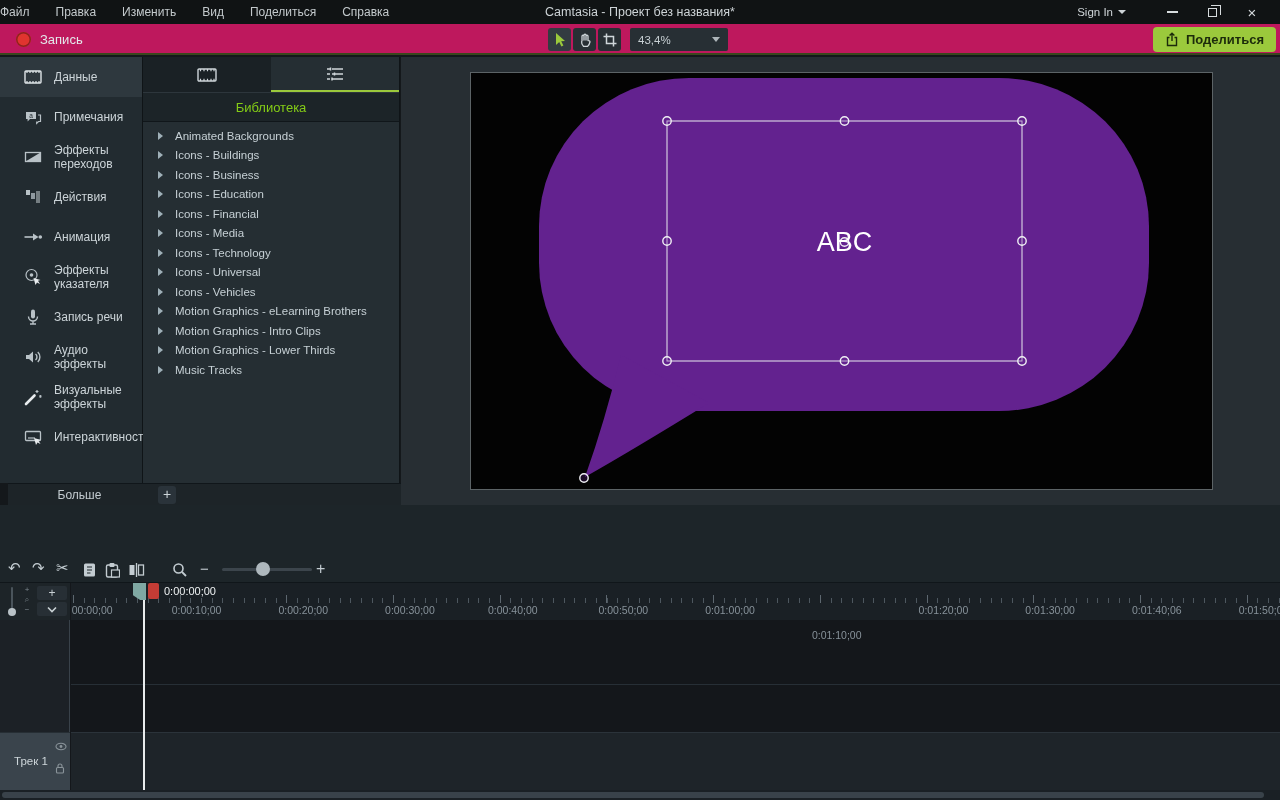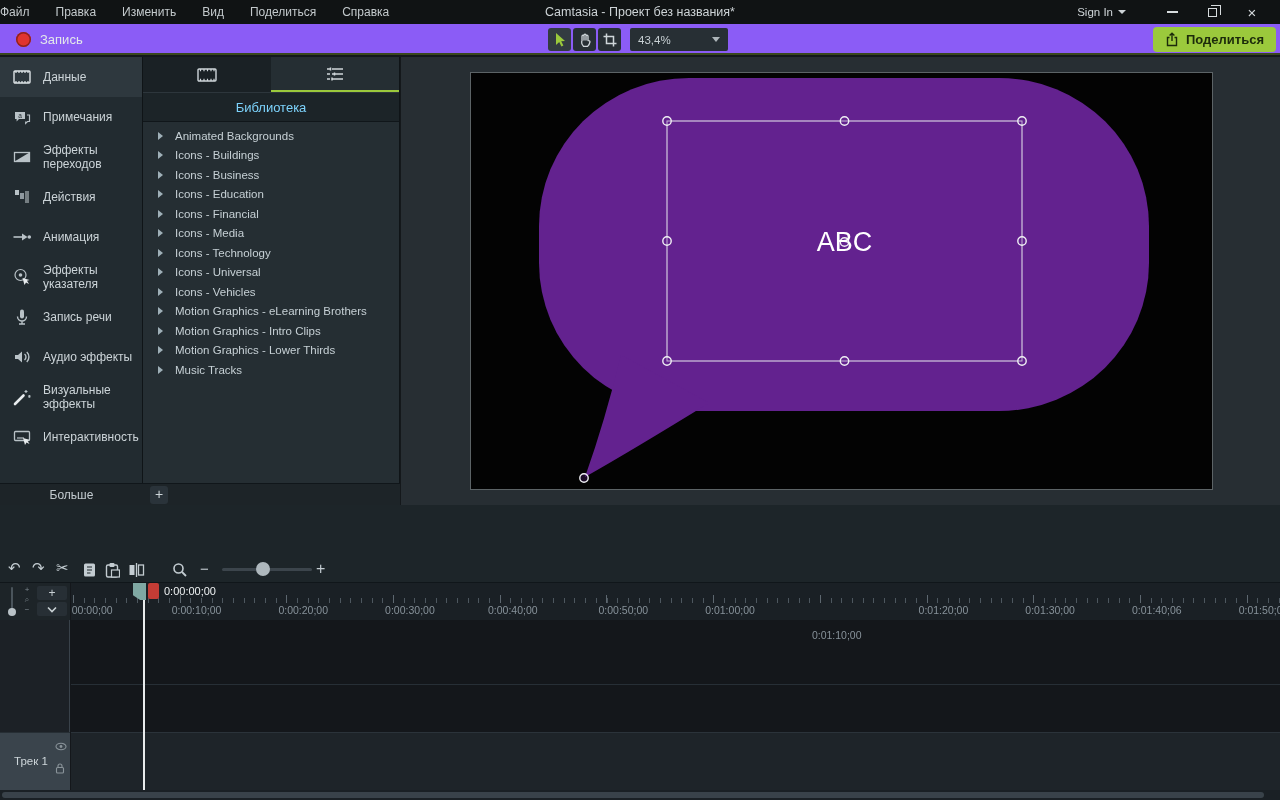--- a/index.html
+++ b/index.html
@@ -17,49 +17,49 @@
   .menubar .title { position:absolute; left:0; right:0; text-align:center; font-size:12.5px; color:#cdd3d6; pointer-events:none; }
   .menubar .right { position:absolute; right:8px; top:0; height:24px; display:flex; align-items:center; gap:0; }
   .signin { display:flex; align-items:center; gap:5px; font-size:11.5px; margin-right:26px; color:#ced4d7; }
   .caret-down { width:0; height:0; border-left:4px solid transparent; border-right:4px solid transparent; border-top:4px solid #ced4d7; }
   .winbtn { width:40px; height:24px; display:flex; align-items:center; justify-content:center; color:#d7dcde; }
   .winbtn .bar { width:11px; height:1.5px; background:#d7dcde; }
   .winbtn .restore { width:9px; height:9px; border:1.2px solid #d7dcde; position:relative; }
   .winbtn .restore:before { content:""; position:absolute; left:2px; top:-4px; width:9px; height:9px; border:1.2px solid #d7dcde; border-left:none; border-bottom:none; }
   .winbtn.close-btn { font-size:15px; }
   
-  .toolbar { position:absolute; left:0; top:24px; width:1280px; height:31px; background:#8b5cf6; border-bottom:2px solid #39471d; }
+  .toolbar { position:absolute; left:0; top:24px; width:1280px; height:31px; background:#be185d; border-bottom:2px solid #39471d; }
   .record { position:absolute; left:8px; top:3px; height:25px; display:flex; align-items:center; gap:9px; padding:0 8px; border-radius:3px; }
   .record-dot { width:15px; height:15px; border-radius:50%; background:#e0342f; box-shadow:inset 0 0 0 1.5px #8e221e; }
   .record-label { font-size:13px; color:#e3e8ea; }
   .tools { position:absolute; left:548px; top:4px; display:flex; gap:2px; }
   .toolbtn { width:23px; height:23px; border-radius:3px; background:#272f34; display:flex; align-items:center; justify-content:center; }
   .toolbtn.selected { background:#333b41; }
   .zoom-select { position:absolute; left:630px; top:4px; width:98px; height:23px; background:#272f34; border-radius:2px;
     display:flex; align-items:center; font-size:11.5px; color:#c8d0d4; padding:0 8px; }
   .zoom-select .val { flex:1; }
   .zoom-select .arrow { width:0; height:0; border-left:4.5px solid transparent; border-right:4.5px solid transparent; border-top:5px solid #aeb6ba; }
   .share-btn { position:absolute; right:4px; top:3px; height:25px; padding:0 12px; background:#9bc93c; border-radius:4px;
     display:flex; align-items:center; gap:7px; color:#1c2b0b; font-size:13px; font-weight:bold; }
   
   .sidebar { position:absolute; left:0; top:57px; width:143px; height:426px; background:#222b30; border-right:1px solid #0f1417; }
-  .side-item { height:40px; display:flex; align-items:center; gap:11px; padding-left:12px; font-size:12px; color:#ccd4d8; }
+  .side-item { height:40px; display:flex; align-items:center; gap:11px; padding-left:23px; font-size:12px; color:#ccd4d8; }
   .side-item.active { background:#2e383e; }
   .side-item svg { flex:none; }
-  .morebar { position:absolute; left:0; top:483px; width:400px; height:22px; background:#1d2428; border-top:1px solid #10161a; }
+  .morebar { position:absolute; left:8px; top:483px; width:400px; height:22px; background:#1d2428; border-top:1px solid #10161a; }
   .more-label { position:absolute; left:0; width:143px; text-align:center; top:4px; font-size:12px; color:#c3cbd0; }
   .addmore-btn { position:absolute; left:150px; top:2px; width:18px; height:18px; background:#2a333a; border-radius:3px;
     color:#ced6da; font-size:14px; line-height:16px; text-align:center; }
   
   .library { position:absolute; left:143px; top:57px; width:257px; height:426px; background:#252e33; border-right:1px solid #0f1417; }
   .lib-tabs { display:flex; height:35px; }
   .lib-tab { flex:1; display:flex; align-items:center; justify-content:center; background:#1a2125; }
   .lib-tab.active { background:#252e33; border-bottom:2px solid #9bc93c; }
   .lib-header { height:30px; background:#1c2428; border-top:1px solid #2d363c; border-bottom:1px solid #10161a;
-    display:flex; align-items:center; justify-content:center; font-size:13px; color:#7dd3fc; }
+    display:flex; align-items:center; justify-content:center; font-size:13px; color:#84cc16; }
   .lib-list { padding-top:4px; }
   .lib-item { height:19.5px; display:flex; align-items:center; gap:12px; padding-left:15px; font-size:11.5px; color:#c6d0d5; }
   .lib-item .tri { width:0; height:0; border-top:4px solid transparent; border-bottom:4px solid transparent; border-left:5.5px solid #9fb0b8; }
   
   .canvas-area { position:absolute; left:401px; top:57px; width:879px; height:448px; background:#272e33; }
   .stage { position:absolute; left:69px; top:15px; width:743px; height:418px; background:#030303; border:1px solid #5c6366; }
   .stage svg { position:absolute; left:0; top:0; }
   
   .playbar { position:absolute; left:0; top:505px; width:1280px; height:52px; background:#1d2529; }
   

